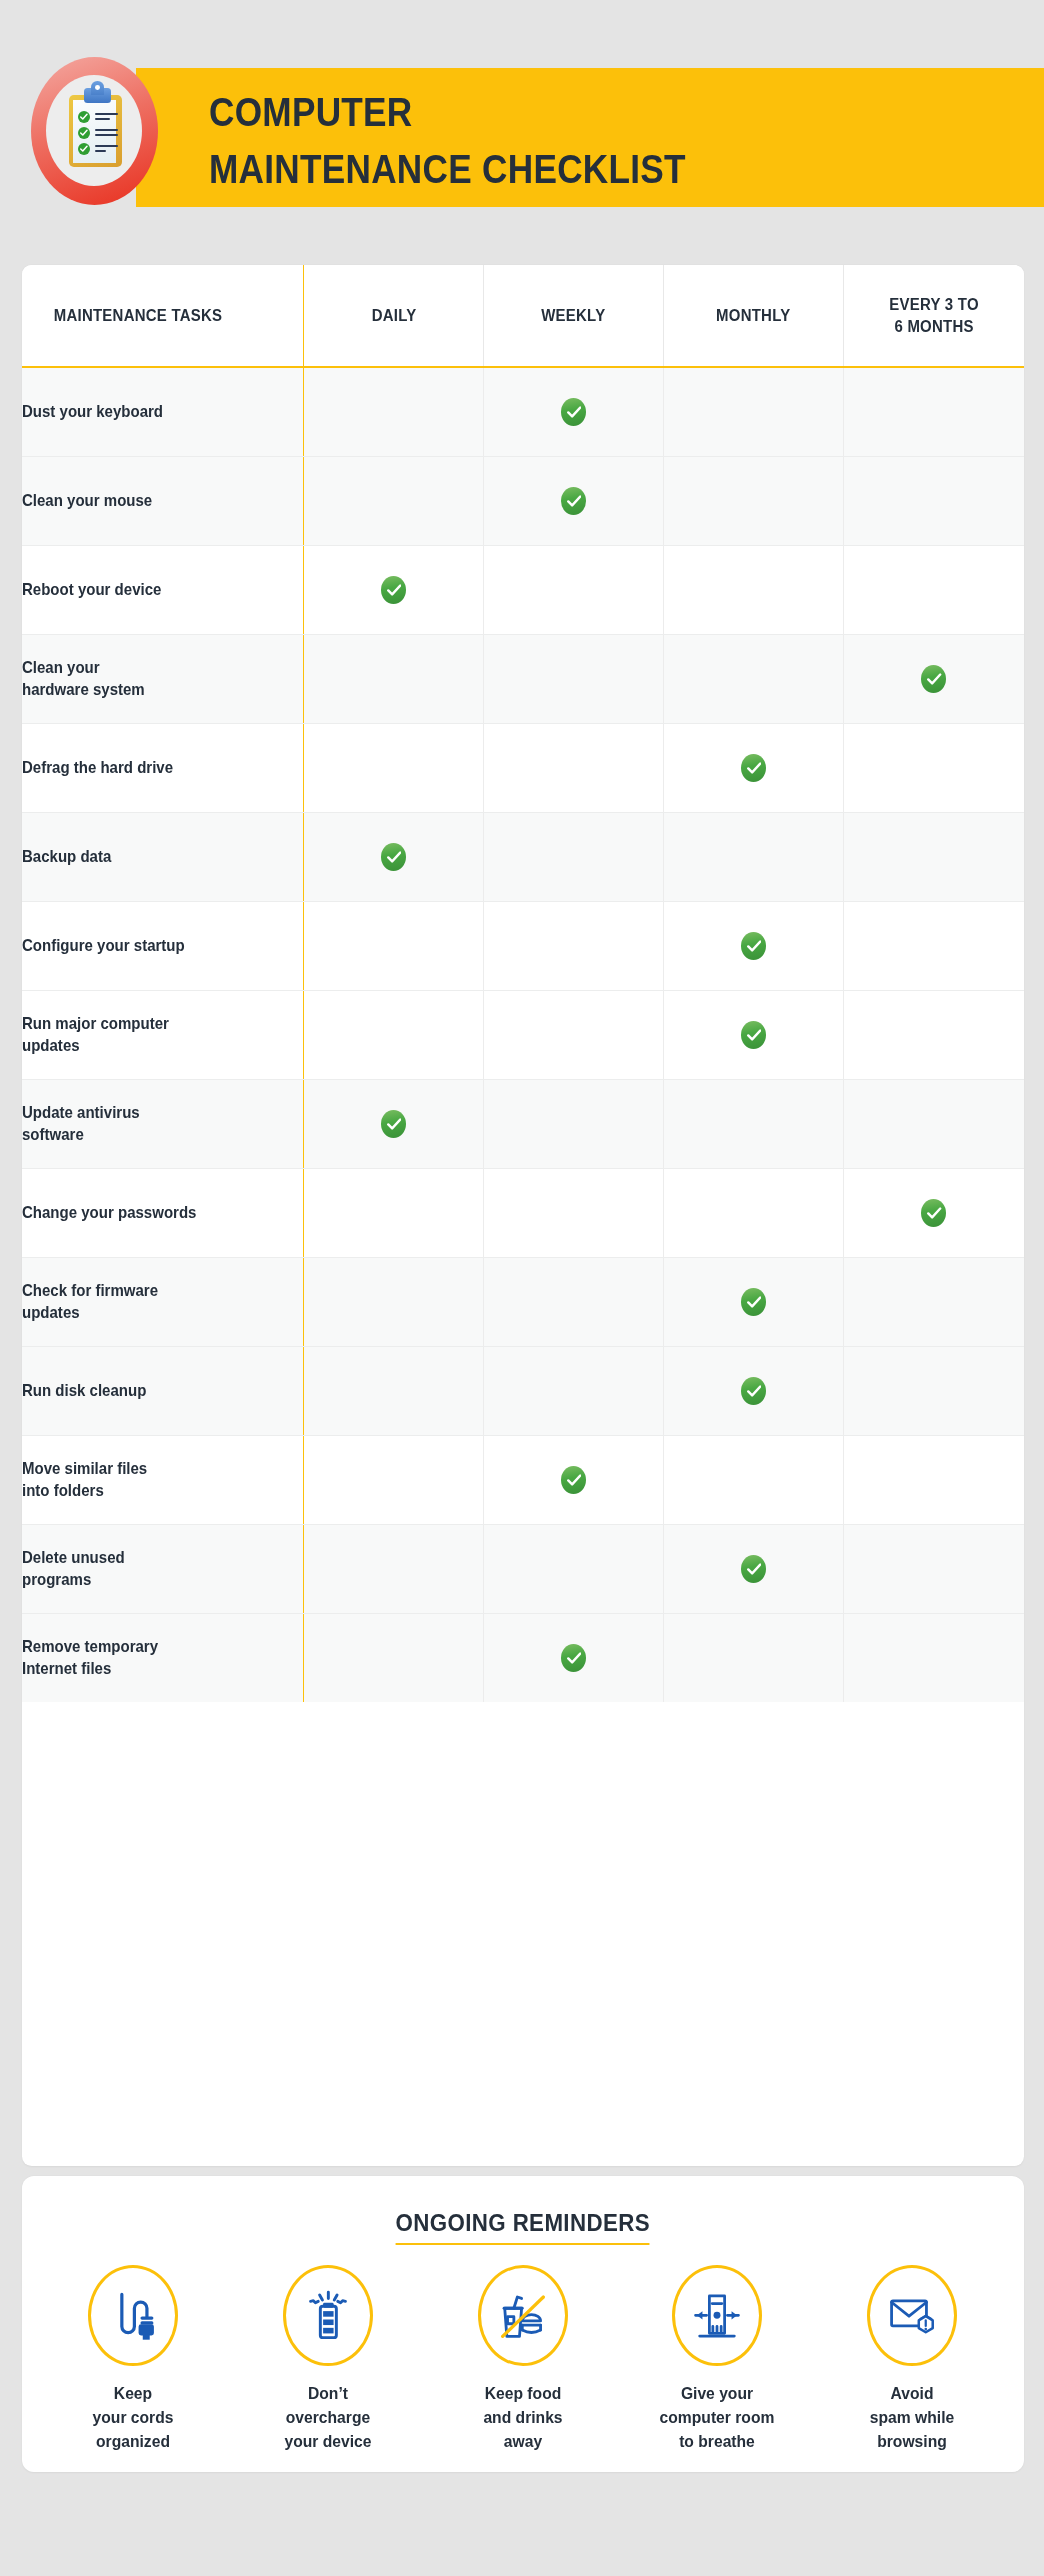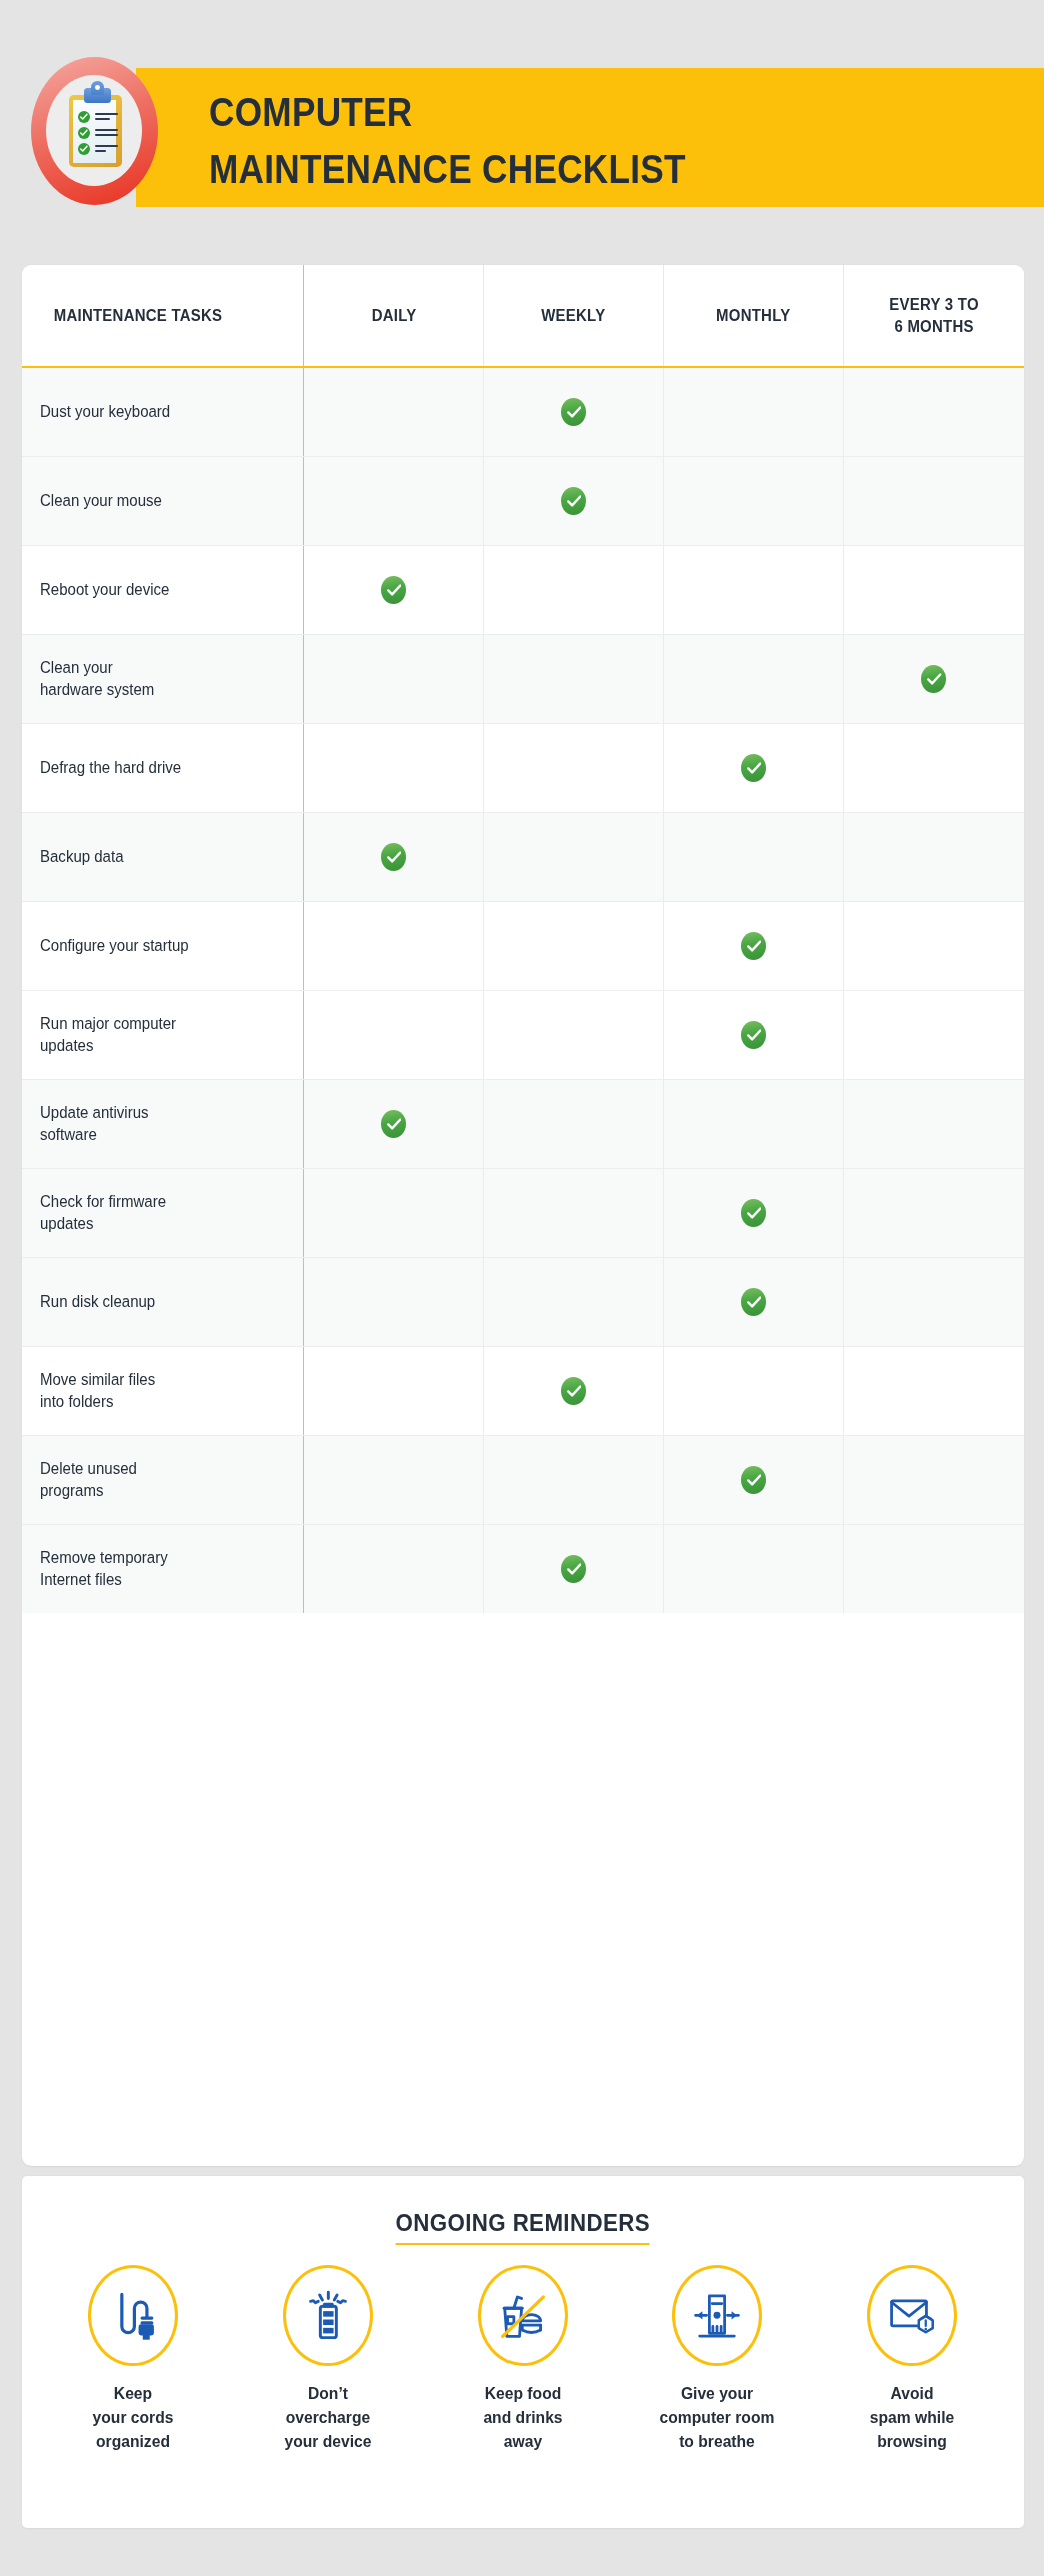--- a/index.html
+++ b/index.html
@@ -159,24 +159,23 @@
     border-bottom: 0.7px solid #eceded;
     border-right: 0.7px solid #ececec;
     padding: 0;
     vertical-align: middle;
     height: 88px;
   }
   #checklist-table tbody td:last-child { border-right: none; }
   #checklist-table tbody tr:last-child td { border-bottom: none; }
   #checklist-table tbody td.td-task {
     text-align: left;
-    padding-left: 18px;
     color: #252f3b;
     font-size: 16.7px;
-    font-weight: 400;
+    font-weight: 700;
     line-height: 21.6px;
     border-right: 1.4px solid #fcc00a;
     font-stretch: condensed;
   }
   #checklist-table tbody td.td-task span {
     display: inline-block;
     transform: scaleX(0.9);
     transform-origin: left center;
   }
   #checklist-table tbody tr.odd td { background: #f8f9f9; }
@@ -190,23 +189,23 @@
     background: linear-gradient(170deg, #7bbd62 0%, #49a843 42%, #3a9138 100%);
     position: relative;
     vertical-align: middle;
   }
   .checkmark svg { position: absolute; left: 5.6px; top: 7.7px; }
 
   
   #reminders-card {
     position: absolute;
     left: 21.6px; top: 2176px;
-    width: 1002px; height: 352px;
+    width: 1002px; height: 296px;
     background: #ffffff;
-    border-radius: 5px;
+    border-radius: 12px;
     box-shadow: 0 0.7px 2.1px rgba(0,0,0,0.05);
   }
   #reminders-title-wrap {
     position: absolute;
     left: 0; top: 33px;
     width: 100%;
     text-align: center;
   }
   #reminders-title {
     display: inline-block;
@@ -398,20 +397,29 @@
         <tr class="odd">
           <td class="td-task"><span style="white-space: pre-line;">Update antivirus
 software</span></td>
           <td class="td-mark"><span class="checkmark"><svg width="14.6" height="12.5" viewBox="0 0 21 18">
                 <path d="M1.8 9.2 L7.4 15 L19 2.2" stroke="#ffffff" stroke-width="3.4" fill="none" stroke-linecap="round" stroke-linejoin="round"></path>
               </svg></span></td>
           <td class="td-mark"></td>
           <td class="td-mark"></td>
           <td class="td-mark"></td>
         </tr>
+        <tr class="even">
+          <td class="td-task"><span style="white-space: pre-line;">Change your passwords</span></td>
+          <td class="td-mark"></td>
+          <td class="td-mark"></td>
+          <td class="td-mark"></td>
+          <td class="td-mark"><span class="checkmark"><svg width="14.6" height="12.5" viewBox="0 0 21 18">
+                <path d="M1.8 9.2 L7.4 15 L19 2.2" stroke="#ffffff" stroke-width="3.4" fill="none" stroke-linecap="round" stroke-linejoin="round"></path>
+              </svg></span></td>
+        </tr>
         <tr class="odd">
           <td class="td-task"><span style="white-space: pre-line;">Check for firmware
 updates</span></td>
           <td class="td-mark"></td>
           <td class="td-mark"></td>
           <td class="td-mark"><span class="checkmark"><svg width="14.6" height="12.5" viewBox="0 0 21 18">
                 <path d="M1.8 9.2 L7.4 15 L19 2.2" stroke="#ffffff" stroke-width="3.4" fill="none" stroke-linecap="round" stroke-linejoin="round"></path>
               </svg></span></td>
           <td class="td-mark"></td>
         </tr>

